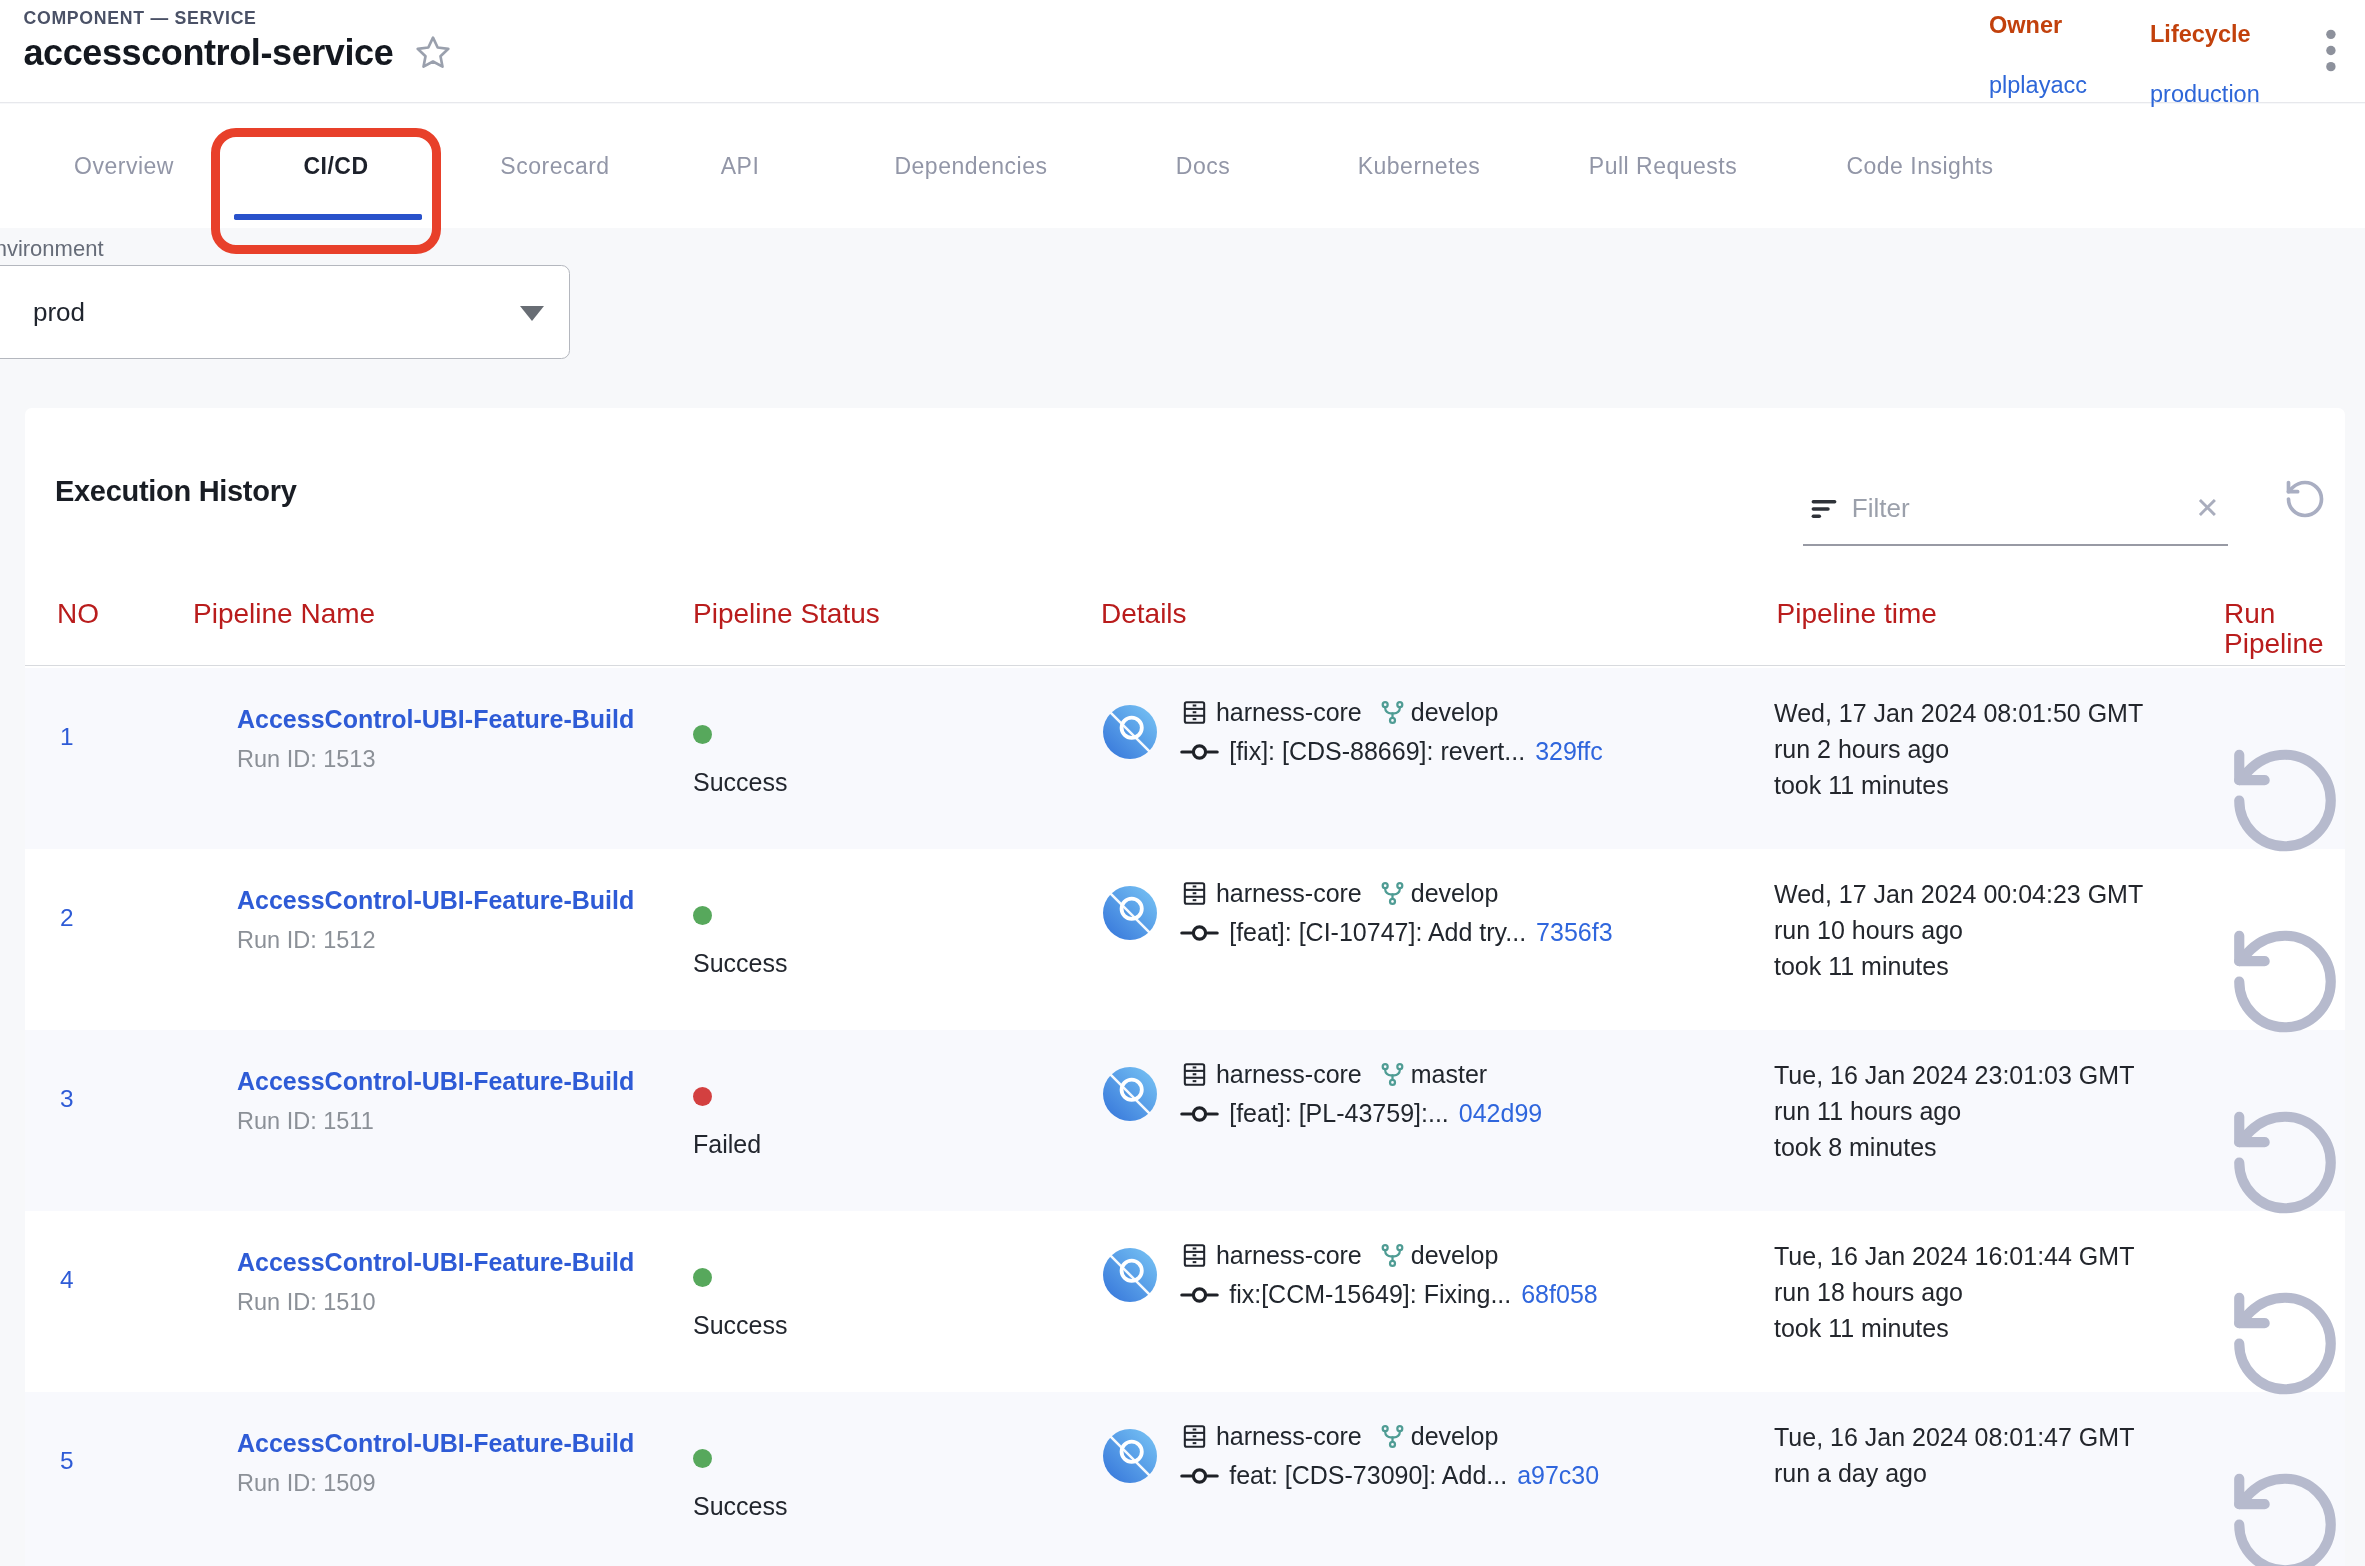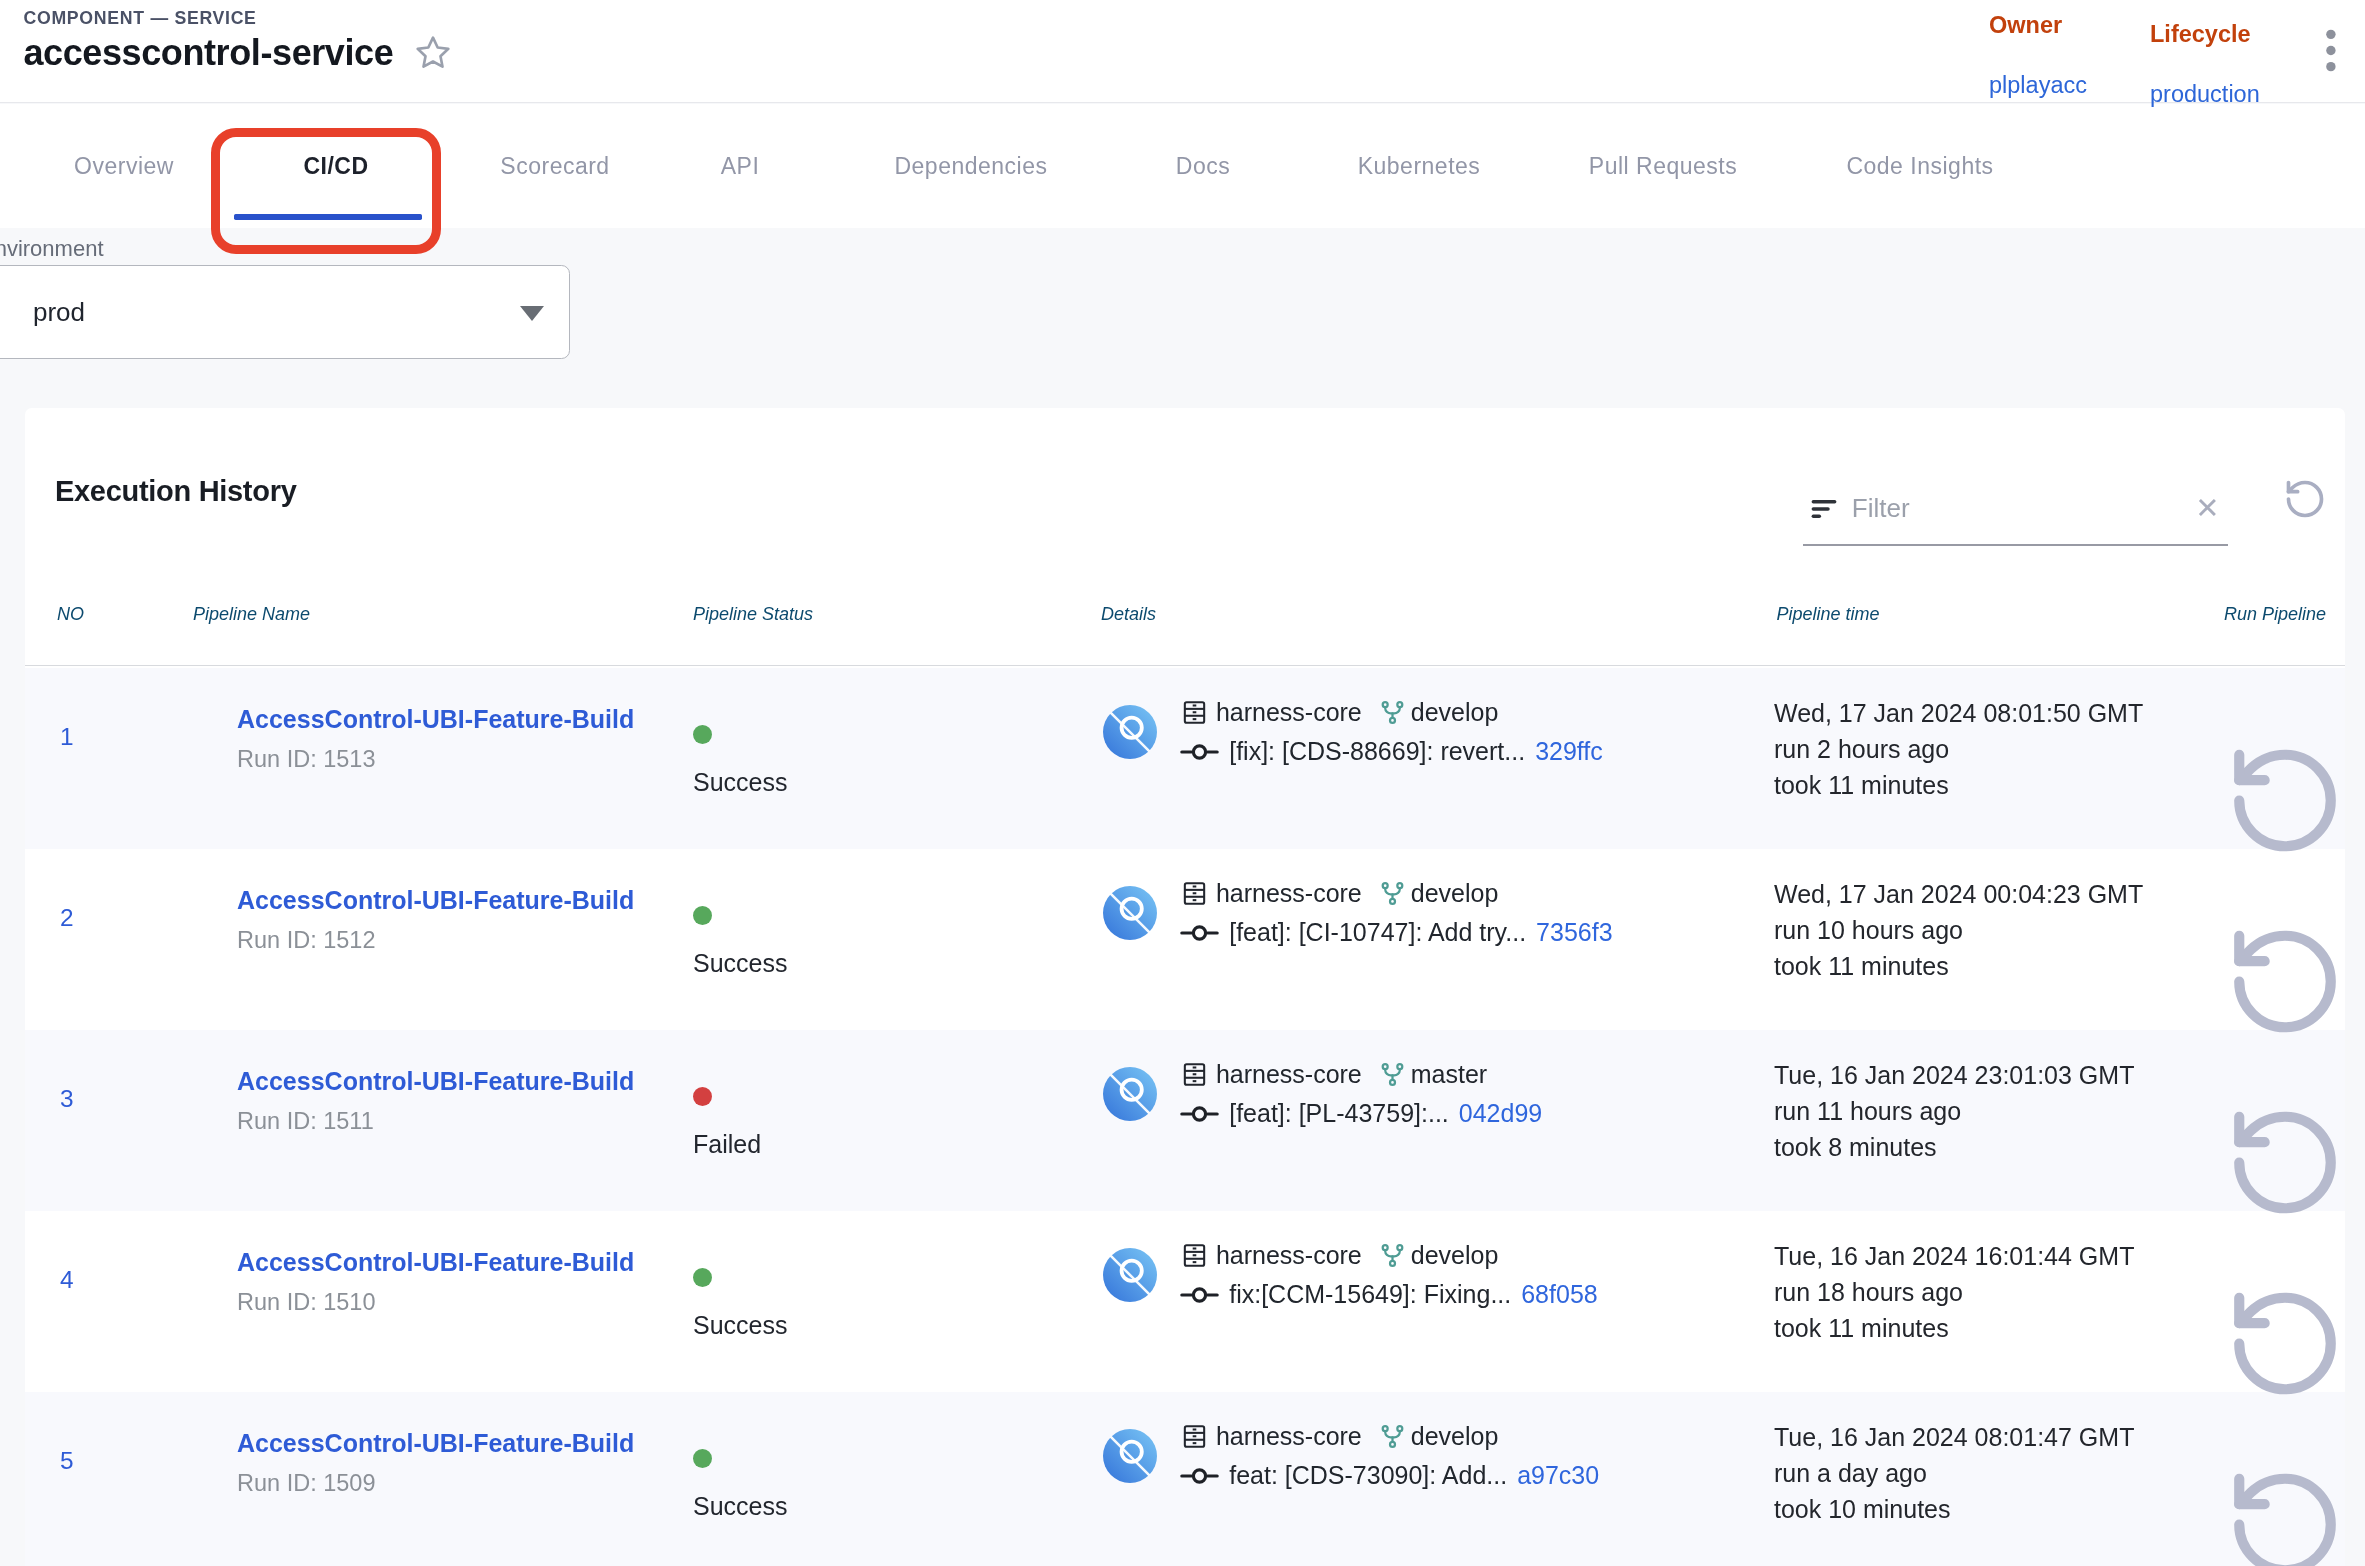--- a/index.html
+++ b/index.html
@@ -69,21 +69,21 @@
   .filter-input::placeholder { color:#9ba0ab; }
   .filter-clear { font-size:29px; color:#a9adbd; padding:0 8.4px 0 5px; cursor:pointer; margin-top:3.4px; }
   .refresh-top { position:absolute; left:2258px; top:69px; width:44px; height:44px;
     color:#a9aec2; cursor:pointer; }
   .refresh-top svg, .run-btn svg { width:100%; height:100%; display:block; }
 
   
   .grid-cols { display:grid; grid-template-columns:168px 500px 408px 673px 450px 122px; }
   .thead { position:absolute; left:0; top:164px; width:100%; height:94px;
     border-bottom:1.7px solid #d8dade; }
-  .th { font-size:18px; font-weight:500; color:#0c4a6e; padding-top:27px; line-height:30px;font-style:italic; }
+  .th { font-size:28px; font-weight:500; color:#b91c1c; padding-top:27px; line-height:30px; }
   .th:first-child { padding-left:32px; }
   .th-time { padding-left:2.5px; }
 
   .tbody { position:absolute; left:0; top:260px; width:100%; }
   .row { height:181px; }
   .row:nth-child(odd) { background:#f8f9fd; }
 
   .c-no { padding:55px 0 0 35px; font-size:24.4px; font-weight:500; color:#2e5bd6; }
   .c-name { padding-top:37px;margin-left:44px; }
   .pipe-link { font-size:25px; font-weight:700; color:#2e5bd6; cursor:pointer; display:inline-block; }
@@ -561,21 +561,20 @@
             </svg>
           </span>
           <span>feat: [CDS-73090]: Add...</span>
           <span class="hash-link">a97c30</span>
         </div>
       </div>
     </div>
     <div class="c-time">
       <div>Tue, 16 Jan 2024 08:01:47 GMT</div>
       <div>run a day ago</div>
-      <div>took 10 minutes</div>
     </div>
     <div class="c-run">
       <span class="run-btn">
         <svg viewBox="0 0 24 24" fill="none" stroke="currentColor" stroke-width="2" stroke-linecap="round" stroke-linejoin="round">
           <path d="M3 12a9 9 0 1 0 9-9 9.75 9.75 0 0 0-6.74 2.74L3 8"></path>
                 <path d="M3 3v5h5"></path>
         </svg>
       </span>
     </div>
   </div>

